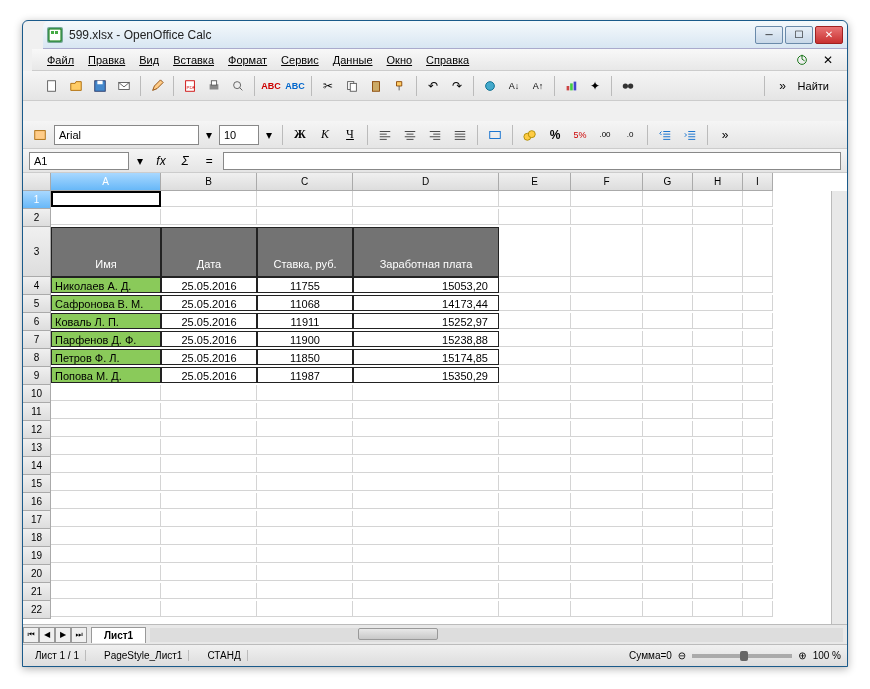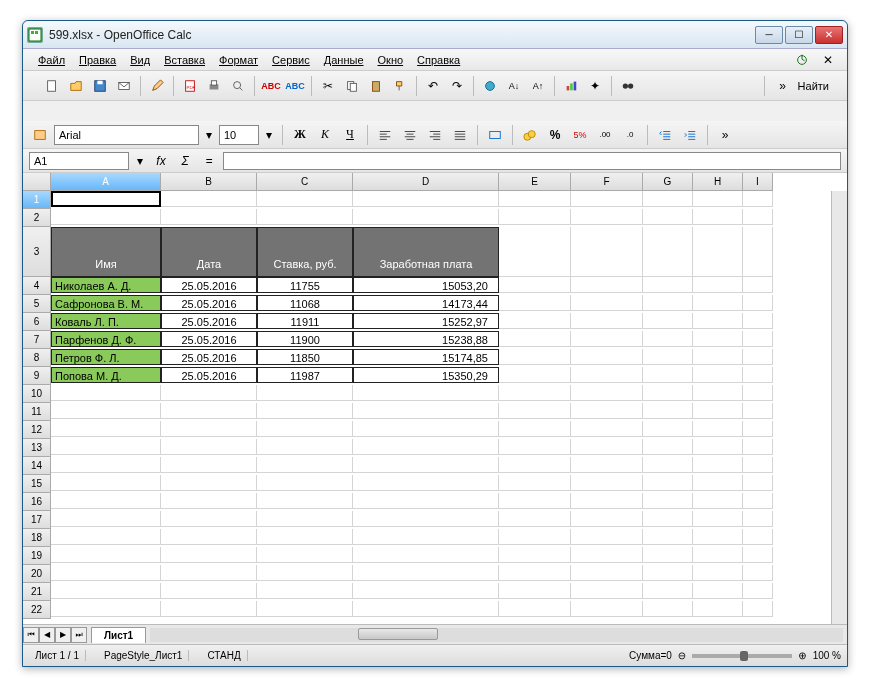--- a/index.html
+++ b/index.html
@@ -1,24 +1,24 @@
 <!DOCTYPE html>
 <html><head>
 <meta charset="utf-8">
 <style>
   * { box-sizing: border-box; margin: 0; padding: 0; font-family: Tahoma, Arial, sans-serif; }
   body { background: #fff; width: 870px; height: 689px; overflow: hidden; position: relative; }
   .window { width: 826px; height: 647px; margin: 20px auto; border: 1px solid #1a5a8a; border-radius: 6px 6px 0 0; background: #f0f0f0; display: flex; flex-direction: column; box-shadow: 0 2px 8px rgba(0,0,0,0.3); }
-  .titlebar { height: 28px; background: linear-gradient(to bottom, #f5f9fc, #d8e6f2); display: flex; align-items: center; padding: 12px 4px; border-radius: 6px 6px 0 0; border-bottom: 1px solid #aac; }
+  .titlebar { height: 28px; background: linear-gradient(to bottom, #f5f9fc, #d8e6f2); display: flex; align-items: center; padding: 12px 4px; border-radius: 6px 6px 0 0; border-bottom: 1px solid #aac; margin-left: 20px; }
   .titlebar .icon { width: 16px; height: 16px; margin-right: 6px; display: inline-flex; align-items: center; justify-content: center; font-size: 10px; background: #7a9; border-radius: 2px; }
   .titlebar .title { font-size: 12px; color: #222; flex: 1; }
   .winbtns { display: flex; gap: 2px; }
   .winbtn { width: 28px; height: 18px; border: 1px solid #6a8aaa; border-radius: 2px; background: linear-gradient(#e8f0f8,#c8d8e8); display: flex; align-items: center; justify-content: center; font-size: 10px; cursor: pointer; }
   .winbtn.close { background: linear-gradient(#e97474,#c83030); color: #fff; border-color: #a02020; }
-  .menubar { height: 22px; background: linear-gradient(#f8f8f8,#e8e8e8); display: flex; align-items: center; padding: 4px 8px; font-size: 11px; border-bottom: 1px solid #ccc; }
+  .menubar { height: 22px; background: linear-gradient(#f8f8f8,#e8e8e8); display: flex; align-items: center; padding: 4px 8px; font-size: 11px; border-bottom: 1px solid #ccc; margin-left: 9px; }
   .menubar .menu-item { padding: 2px 7px; cursor: pointer; }
   .menubar .menu-item u { text-decoration: underline; }
   .menubar .right { margin-left: auto; display: flex; gap: 4px; }
   .toolbar { height: 30px; background: linear-gradient(#f5f5f5,#e5e5e5); display: flex; align-items: center; padding: 2px 18px; gap: 2px; border-bottom: 1px solid #ccc; font-size: 11px; overflow: hidden; }
   .tbtn { width: 22px; height: 22px; border: 1px solid transparent; border-radius: 2px; display: inline-flex; align-items: center; justify-content: center; cursor: pointer; font-size: 12px; }
   .tbtn svg { width: 14px; height: 14px; }
   .sep { width: 1px; height: 20px; background: #bbb; margin: 0 3px; }
   .find-box { margin-left: auto; display: flex; align-items: center; gap: 4px; font-size: 11px; }
   .fontbar { height: 28px; background: linear-gradient(#f5f5f5,#e5e5e5); display: flex; align-items: center; padding: 2px 6px; gap: 3px; border-bottom: 1px solid #ccc; overflow: hidden; margin-top: 20px; }
   .fontbar select, .fontbar input { height: 20px; font-size: 11px; border: 1px solid #888; background: #fff; padding: 0 4px; }

